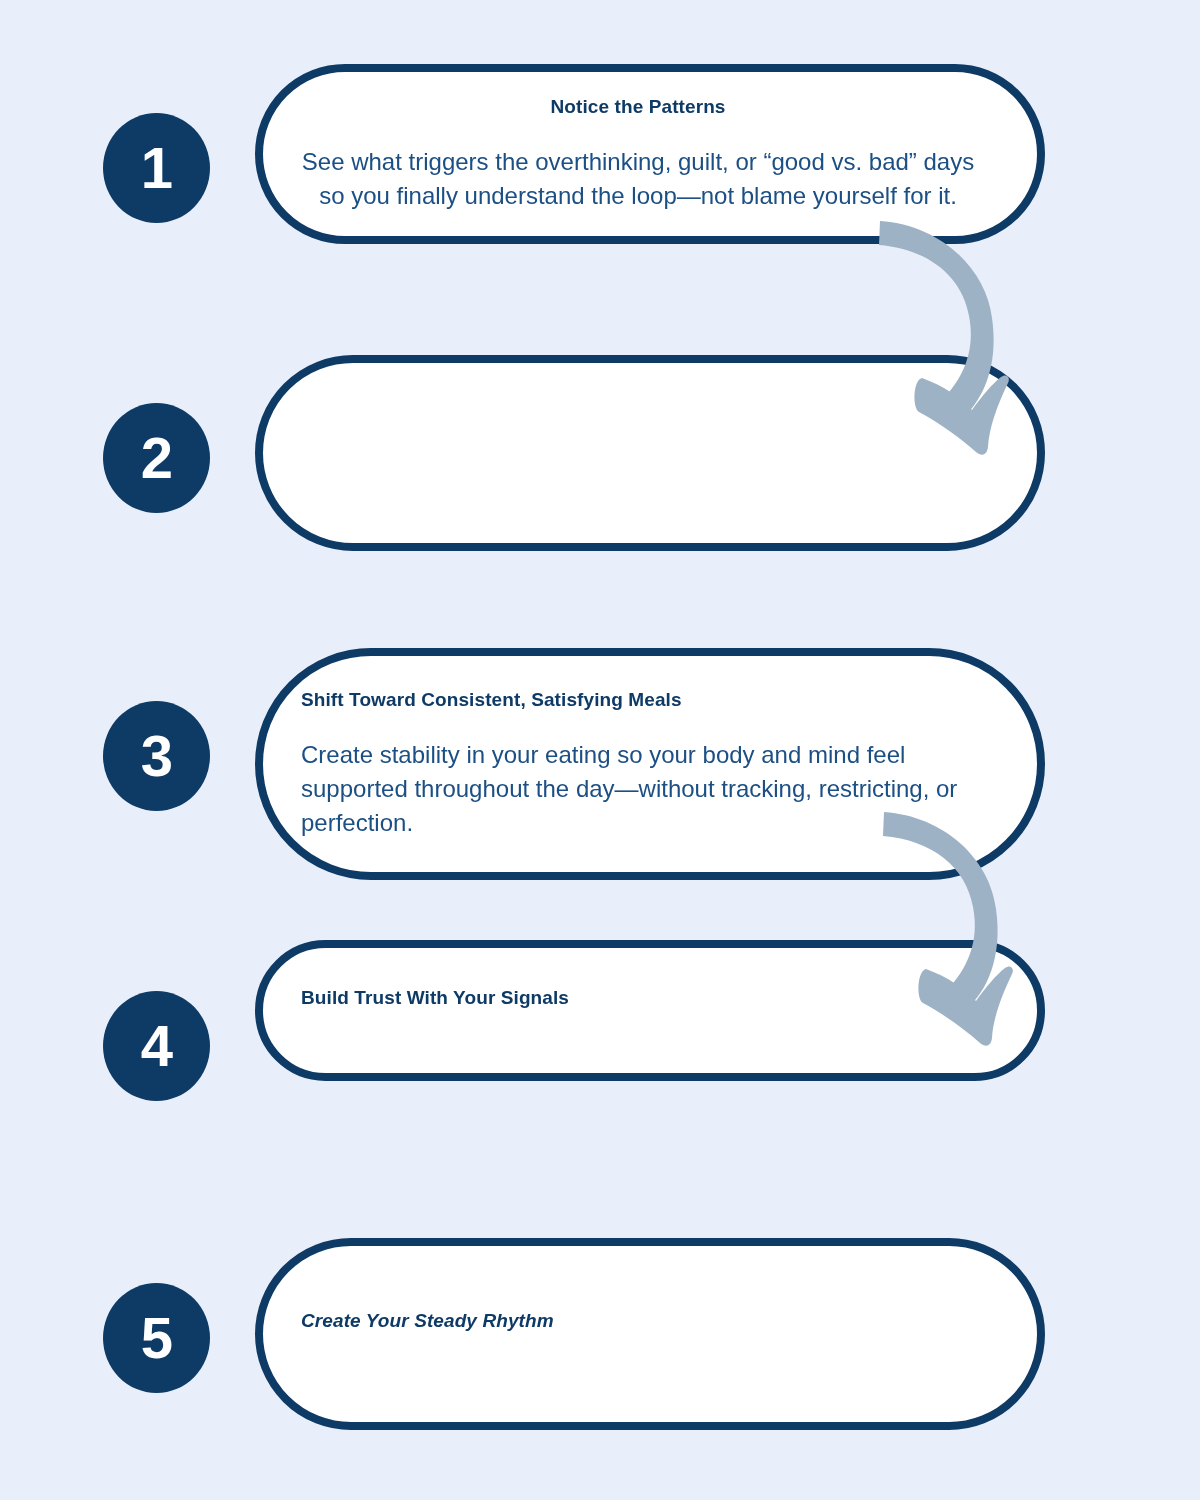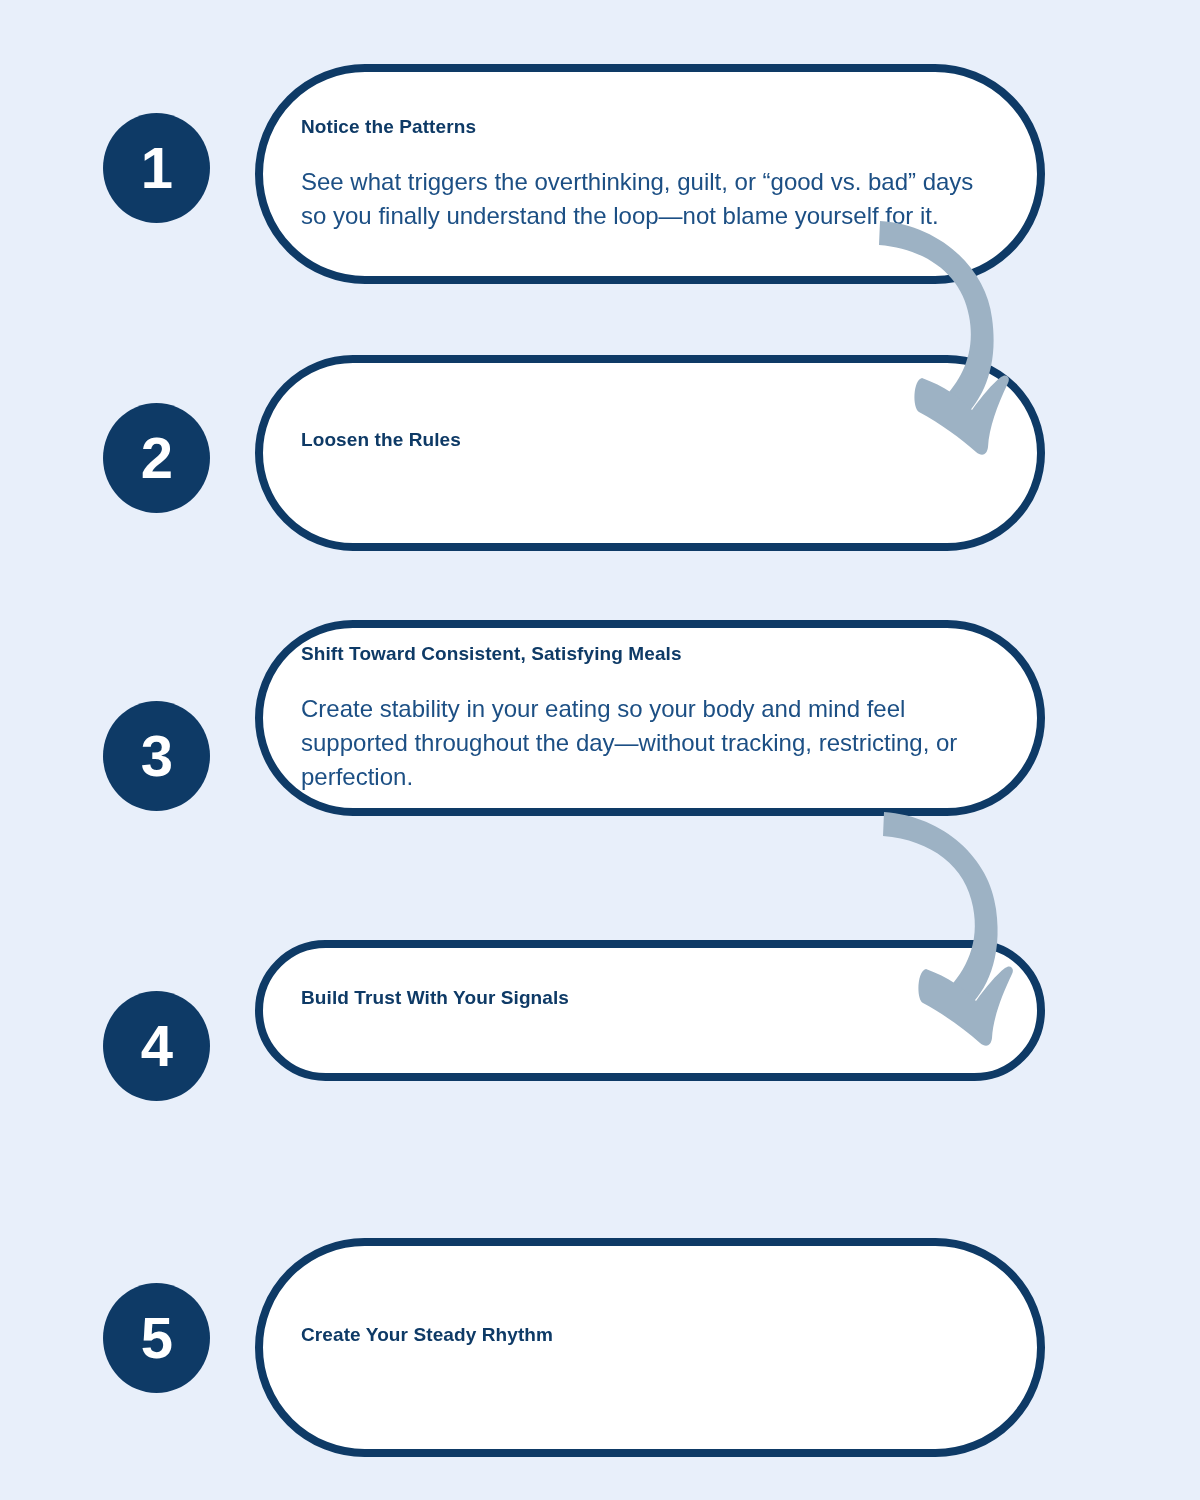--- a/index.html
+++ b/index.html
@@ -88,33 +88,33 @@
     color: #1c4f84;
     font-family: "Liberation Sans", sans-serif;
     font-size: 24px;
     font-weight: 400;
     line-height: 1.42;
     margin: 0;
     max-width: 700px;
   }
 
   
-  .step-1 .step-card { top: 64px;   height: 220px; }
+  .step-1 .step-card { top: 64px;   height: 180px; text-align: center; }
   .step-1 .step-badge { top: 113px; }
 
   .step-2 .step-card { top: 355px;  height: 196px; }
   .step-2 .step-badge { top: 403px; }
 
-  .step-3 .step-card { top: 620px;  height: 196px; }
+  .step-3 .step-card { top: 648px;  height: 232px; }
   .step-3 .step-badge { top: 701px; }
 
   .step-4 .step-card { top: 940px;  height: 141px; }
   .step-4 .step-badge { top: 991px; }
 
-  .step-5 .step-card { top: 1238px; height: 219px; }
+  .step-5 .step-card { top: 1238px; height: 192px; font-style: italic; }
   .step-5 .step-badge { top: 1283px; }
 </style>
 </head>
 <body>
 
 <div id="infographic">
 
   <svg class="arrow-layer" viewBox="0 0 1200 1500" width="1200" height="1500" xmlns="http://www.w3.org/2000/svg">
     <g fill="#9db2c4">
       <path d="M880,221
@@ -160,21 +160,20 @@
       <div class="step-title">Notice the Patterns</div>
       <div class="step-body">See what triggers the overthinking, guilt, or “good vs. bad” days so you finally understand the loop—not blame yourself for it.</div>
     </div>
   </div>
 
   <div class="step step-2">
     <div class="step-badge">
       <span class="step-badge-number">2</span>
     </div>
     <div class="step-card">
-      <div class="step-title">Loosen the Rules</div>
     </div>
   </div>
 
   <div class="step step-3">
     <div class="step-badge">
       <span class="step-badge-number">3</span>
     </div>
     <div class="step-card">
       <div class="step-title">Shift Toward Consistent, Satisfying Meals</div>
       <div class="step-body">Create stability in your eating so your body and mind feel supported throughout the day—without tracking, restricting, or perfection.</div>

